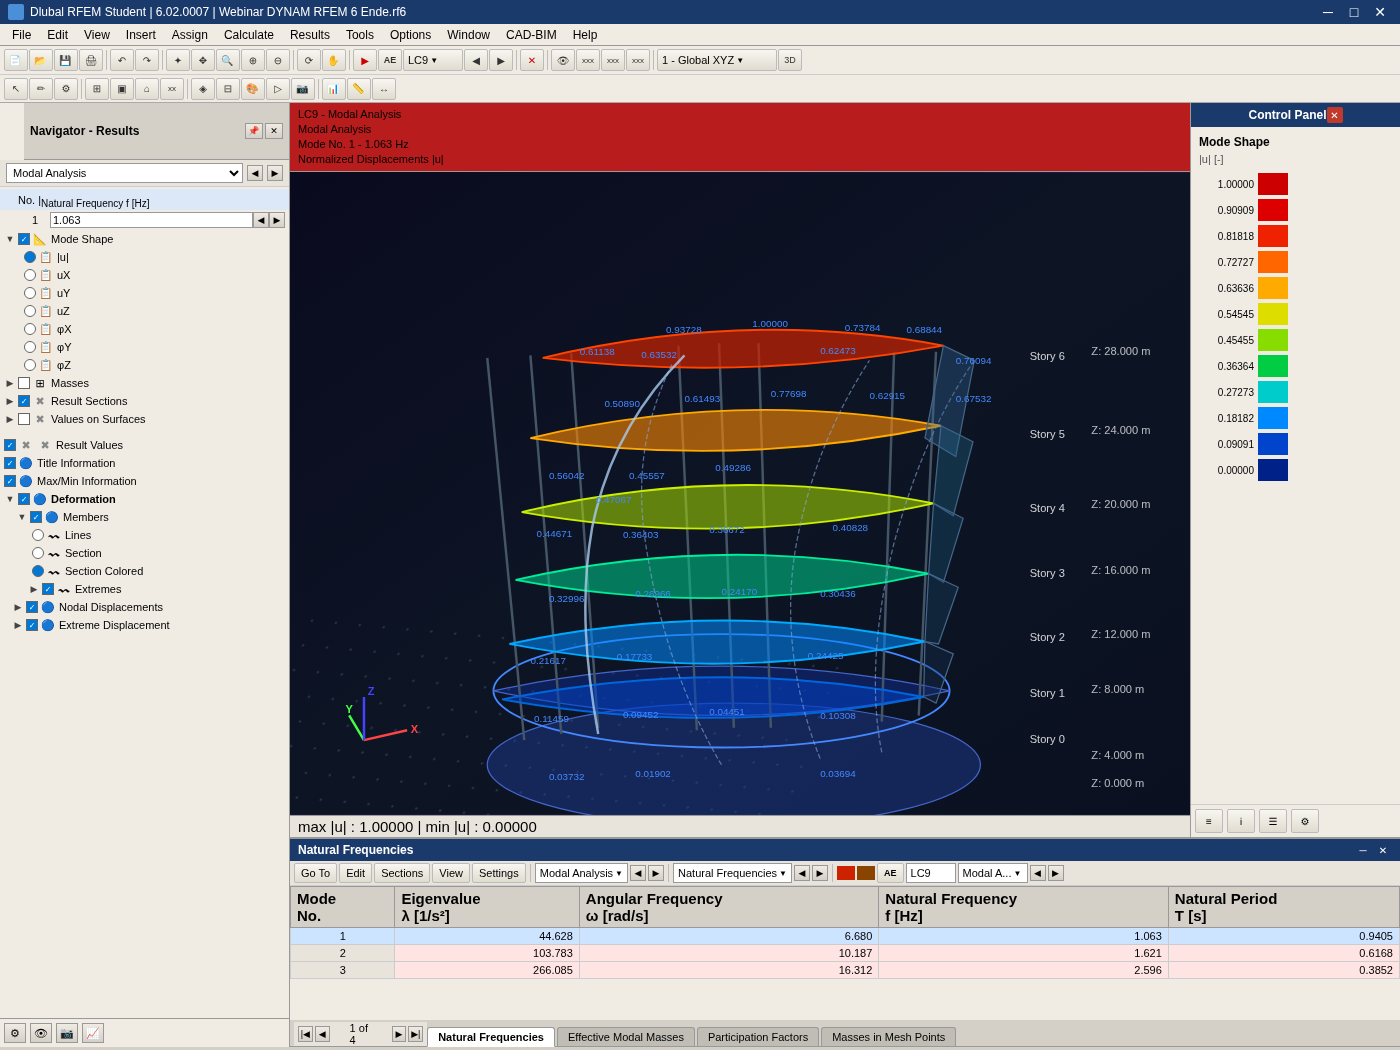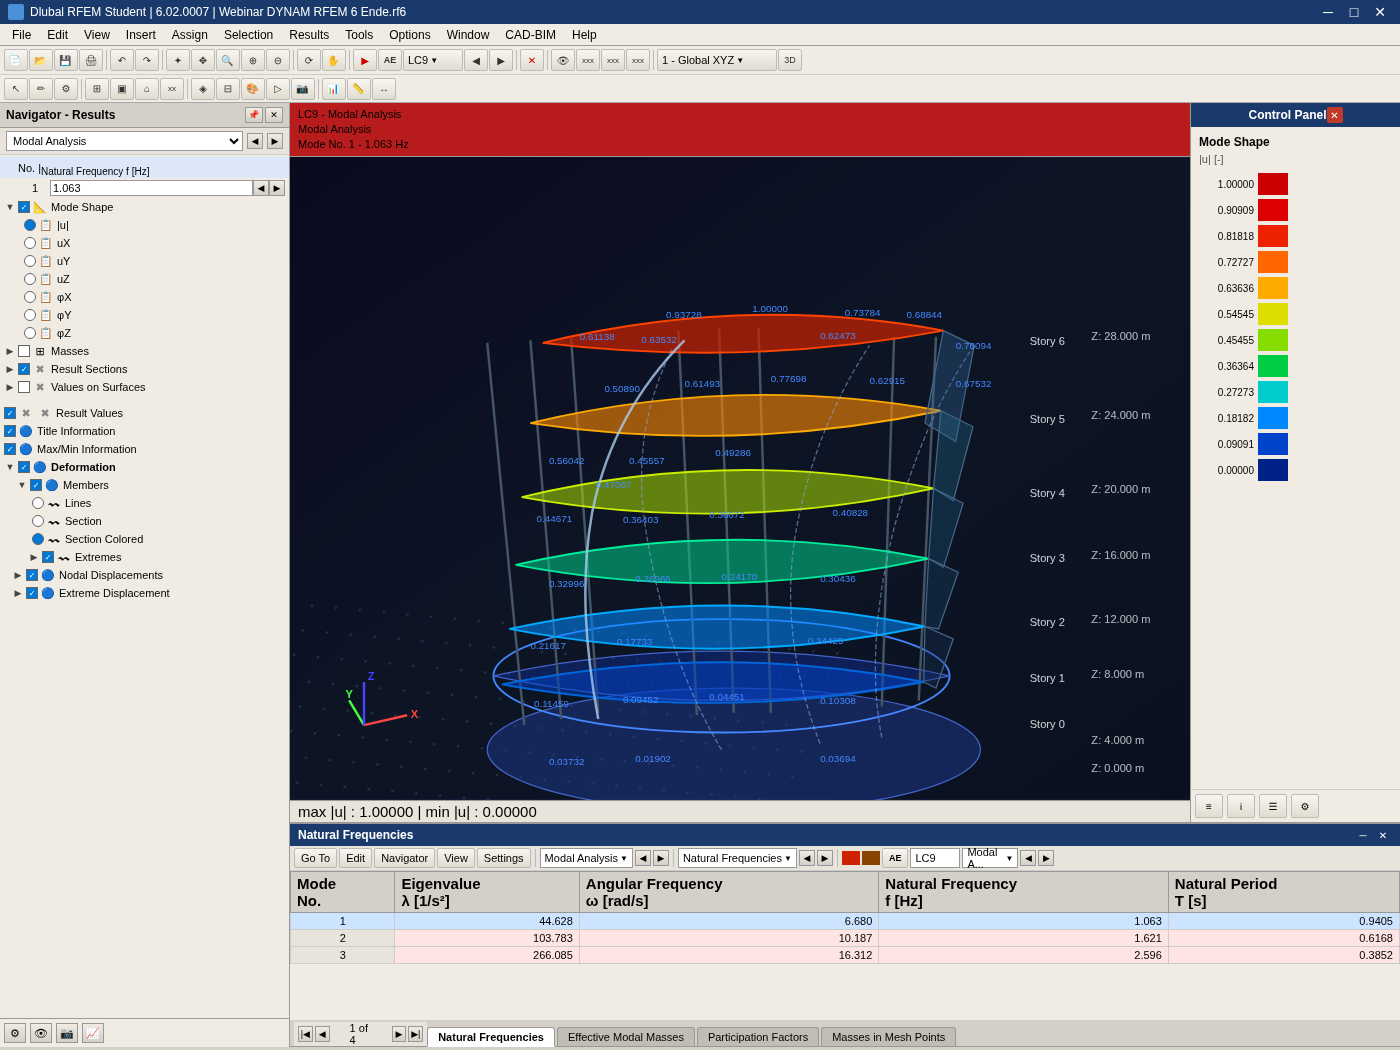--- a/index.html
+++ b/index.html
@@ -21,21 +21,21 @@
     .toolbar-row { display: flex; align-items: center; padding: 2px 4px; gap: 1px; min-height: 28px; flex-wrap: nowrap; }
     .tb-btn { width: 24px; height: 22px; background: linear-gradient(to bottom, #f8f6f0, #e0dcd0); border: 1px solid #bbb; cursor: pointer; display: flex; align-items: center; justify-content: center; font-size: 10px; color: #333; border-radius: 2px; flex-shrink: 0; }
     .tb-sep { width: 1px; height: 20px; background: #bbb; margin: 0 2px; flex-shrink: 0; }
     .tb-dropdown { height: 22px; background: linear-gradient(to bottom, #f8f6f0, #e0dcd0); border: 1px solid #bbb; padding: 0 4px; font-size: 11px; cursor: pointer; display: flex; align-items: center; gap: 2px; border-radius: 2px; flex-shrink: 0; }
 
     
     .main-layout { display: flex; height: calc(1050px - 28px - 22px - 56px); }
 
     
     .navigator { width: 290px; background: #f0ece4; border-right: 1px solid #999; display: flex; flex-direction: column; flex-shrink: 0; }
-    .nav-header { background: #d4d0c8; padding: 4px 6px; display: flex; align-items: center; justify-content: space-between; border-bottom: 1px solid #999; }
+    .nav-header { background: #d4d0c8; padding: 20px 6px; display: flex; align-items: center; justify-content: space-between; border-bottom: 1px solid #999; margin-left: 24px; }
     .nav-title { font-weight: bold; font-size: 12px; }
     .nav-controls { display: flex; gap: 2px; }
     .nav-ctrl-btn { width: 18px; height: 16px; background: linear-gradient(to bottom, #f0ece4, #d4d0c8); border: 1px solid #999; cursor: pointer; font-size: 9px; display: flex; align-items: center; justify-content: center; }
 
     .nav-sub-bar { display: flex; align-items: center; padding: 3px 6px; gap: 4px; background: #e8e4dc; border-bottom: 1px solid #ccc; }
     .nav-sub-select { flex: 1; height: 20px; border: 1px solid #999; background: white; font-size: 11px; padding: 0 2px; }
     .nav-arrow { width: 16px; height: 16px; background: linear-gradient(to bottom, #f0ece4, #d4d0c8); border: 1px solid #999; cursor: pointer; font-size: 9px; display: flex; align-items: center; justify-content: center; }
 
     .nav-body { flex: 1; overflow-y: auto; padding: 2px 0; }
     .nav-row { display: flex; align-items: center; padding: 1px 4px; cursor: pointer; min-height: 18px; }
@@ -137,21 +137,21 @@
     <button class="title-bar-btn close">✕</button>
   </div>
 </div>
 
 <div class="menu-bar">
   <div class="menu-item">File</div>
   <div class="menu-item">Edit</div>
   <div class="menu-item">View</div>
   <div class="menu-item">Insert</div>
   <div class="menu-item">Assign</div>
-  <div class="menu-item">Selection</div>
+  <div class="menu-item">Calculate</div>
   <div class="menu-item">Results</div>
   <div class="menu-item">Tools</div>
   <div class="menu-item">Options</div>
   <div class="menu-item">Window</div>
   <div class="menu-item">CAD-BIM</div>
   <div class="menu-item">Help</div>
 </div>
 
 <div class="toolbar-container">
   <div class="toolbar-row">
@@ -392,20 +392,21 @@
   </div>
 
   <div class="viewport-right">
     <div class="top-section">
 
       <div class="viewport-area">
         <div class="viewport-header">
           <div>LC9 - Modal Analysis</div>
           <div>Modal Analysis</div>
           <div>Mode No. 1 - 1.063 Hz</div>
+          <div>Normalized Displacements |u|</div>
         </div>
 
         <div class="viewport-canvas">
           
           <svg class="building-svg" viewBox="0 0 730 520" xmlns="http://www.w3.org/2000/svg">
 
             <defs>
               <linearGradient id="bgGrad" x1="0%" y1="0%" x2="100%" y2="100%">
                 <stop offset="0%" style="stop-color:#0a0a1e"></stop>
                 <stop offset="50%" style="stop-color:#0d1525"></stop>
@@ -616,21 +617,21 @@
       <div class="result-header">
         <span>Natural Frequencies</span>
         <div class="result-header-controls">
           <button class="result-h-btn">─</button>
           <button class="result-h-btn">✕</button>
         </div>
       </div>
       <div class="result-toolbar">
         <button class="result-tb-btn">Go To</button>
         <button class="result-tb-btn">Edit</button>
-        <button class="result-tb-btn">Navigator</button>
+        <button class="result-tb-btn">Sections</button>
         <button class="result-tb-btn">View</button>
         <button class="result-tb-btn">Settings</button>
         <div class="result-sep"></div>
         <div class="result-dropdown">
           <span>Modal Analysis</span>
           <span style="font-size:8px;">▼</span>
         </div>
         <button class="nav-arrow">◀</button>
         <button class="nav-arrow">▶</button>
         <div class="result-sep"></div>
@@ -640,21 +641,21 @@
         </div>
         <button class="nav-arrow">◀</button>
         <button class="nav-arrow">▶</button>
         <div class="result-sep"></div>
         <div class="color-swatch" style="background:#cc2200;"></div>
         <div class="color-swatch" style="background:#884400;"></div>
         <button class="result-tb-btn" style="font-size:9px;font-weight:bold;">AE</button>
         <div class="result-dropdown" style="width:50px;">
           <span>LC9</span>
         </div>
-        <div class="result-dropdown" style="width:56px;">
+        <div class="result-dropdown" style="width:70px;">
           <span>Modal A...</span>
           <span style="font-size:8px;">▼</span>
         </div>
         <button class="nav-arrow">◀</button>
         <button class="nav-arrow">▶</button>
       </div>
 
       <div class="result-table-container">
         <table class="result-table">
           <thead>

